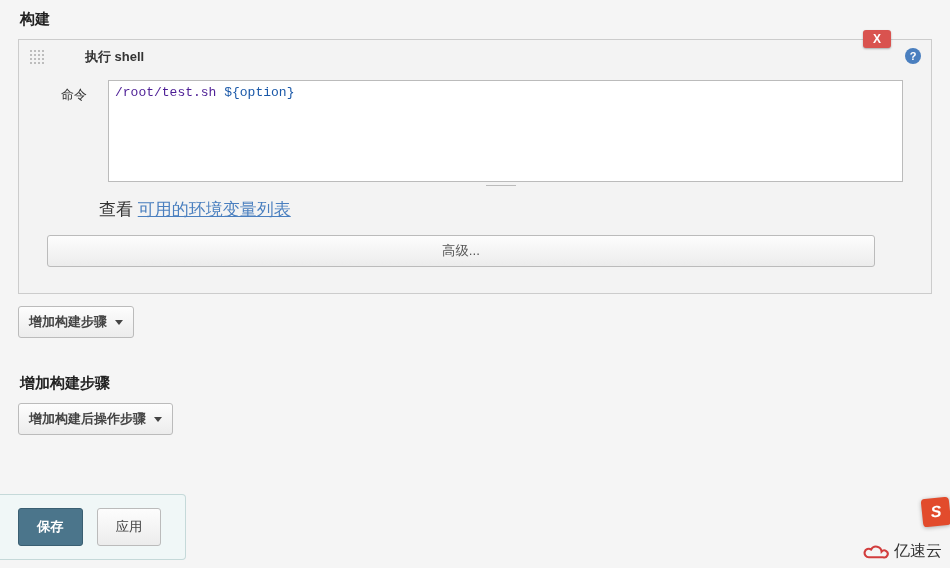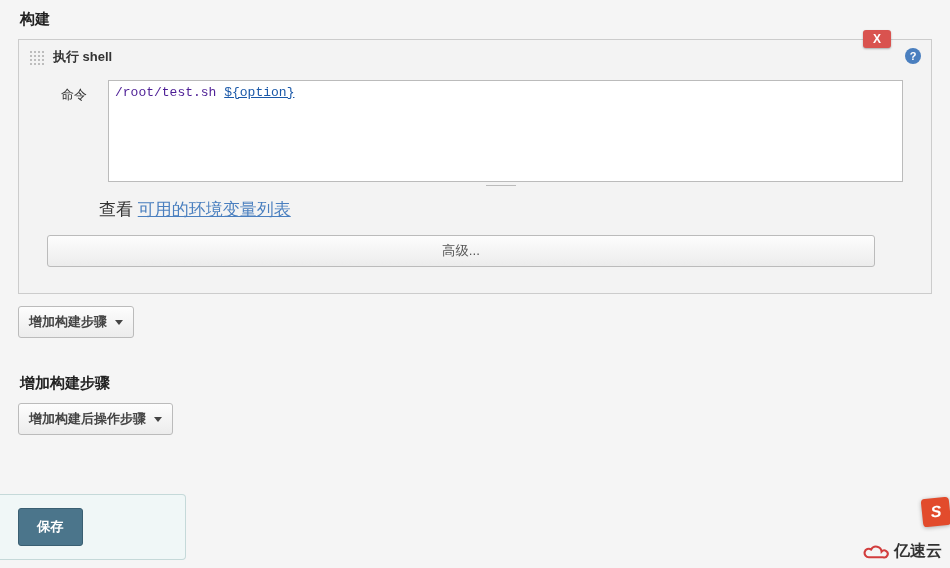--- a/index.html
+++ b/index.html
@@ -24,24 +24,25 @@
     }
     .build-step {
       border: 1px solid #ccc;
       background: #f3f3f3;
       padding: 0;
       position: relative;
       margin-bottom: 12px;
     }
     .step-header {
       display: flex;
-      align-items: flex-end;
+      align-items: center;
       padding: 8px 10px;
       font-weight: bold;
       position: relative;
+      gap: 32px;
     }
     .drag-handle {
       width: 16px;
       height: 16px;
       margin-right: 8px;
       background-image:
         radial-gradient(circle, #999 1px, transparent 1px);
       background-size: 4px 4px;
       opacity: 0.6;
     }
@@ -97,21 +98,21 @@
       height: 102px;
       background: #fff;
       border: 1px solid #bbb;
       padding: 4px 6px;
       font-family: "Courier New", monospace;
       font-size: 13px;
       overflow: hidden;
       white-space: pre;
     }
     .editor .plain { color: #4c1d95; }
-    .editor .var { color: #1a58a8; text-decoration: underline; }
+    .editor .var { color: #1a58a8; }
     .resize-grip {
       margin-left: 52px;
       height: 6px;
       background:
         linear-gradient(transparent 0, transparent 1px, #bbb 1px, #bbb 2px, transparent 2px) center/30px 3px no-repeat;
       cursor: ns-resize;
       margin-bottom: 10px;
     }
     .hint-row {
       margin-left: 52px;
@@ -187,21 +188,21 @@
       cursor: pointer;
     }
     .brand {
       position: absolute;
       bottom: 6px;
       right: 8px;
       display: flex;
       align-items: center;
       gap: 8px;
       font-size: 16px;
-      font-weight: bold;
+      font-weight: normal;
       color: #333;
     }
     .brand-icon {
       width: 24px; height: 16px;
       position: relative;
     }
     .brand-icon svg { display: block; }
     .float-badge {
       position: absolute;
       top: 498px;
@@ -263,20 +264,21 @@
 
   <div class="dd-button">
     <span>增加构建后操作步骤</span>
     <span class="tri"></span>
   </div>
 
 </div>
 
 <div class="bottom-bar">
   <button class="btn-primary">保存</button>
+  <button class="btn-default">应用</button>
 </div>
 
 <div class="float-badge">S</div>
 
 <div class="brand">
   <span class="brand-icon">
     <svg viewBox="0 0 40 24" width="28" height="18">
       <path d="M10 18a6 6 0 1 1 3-11 8 8 0 0 1 15 3 5 5 0 1 1 2 8H10z" fill="none" stroke="#d23d3d" stroke-width="3"></path>
     </svg>
   </span>

